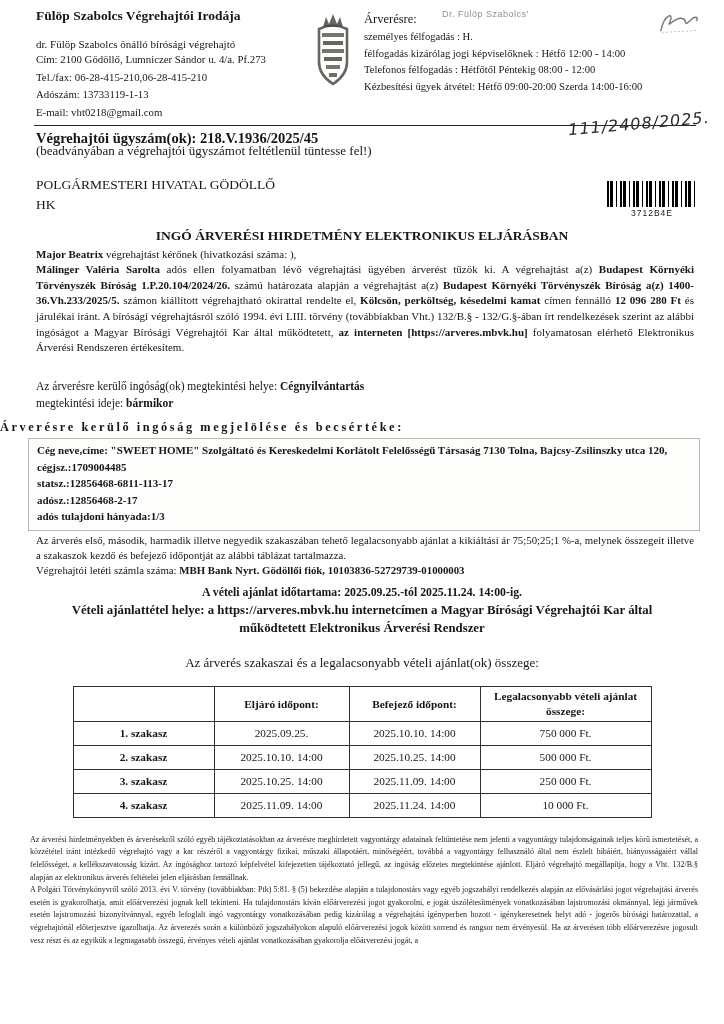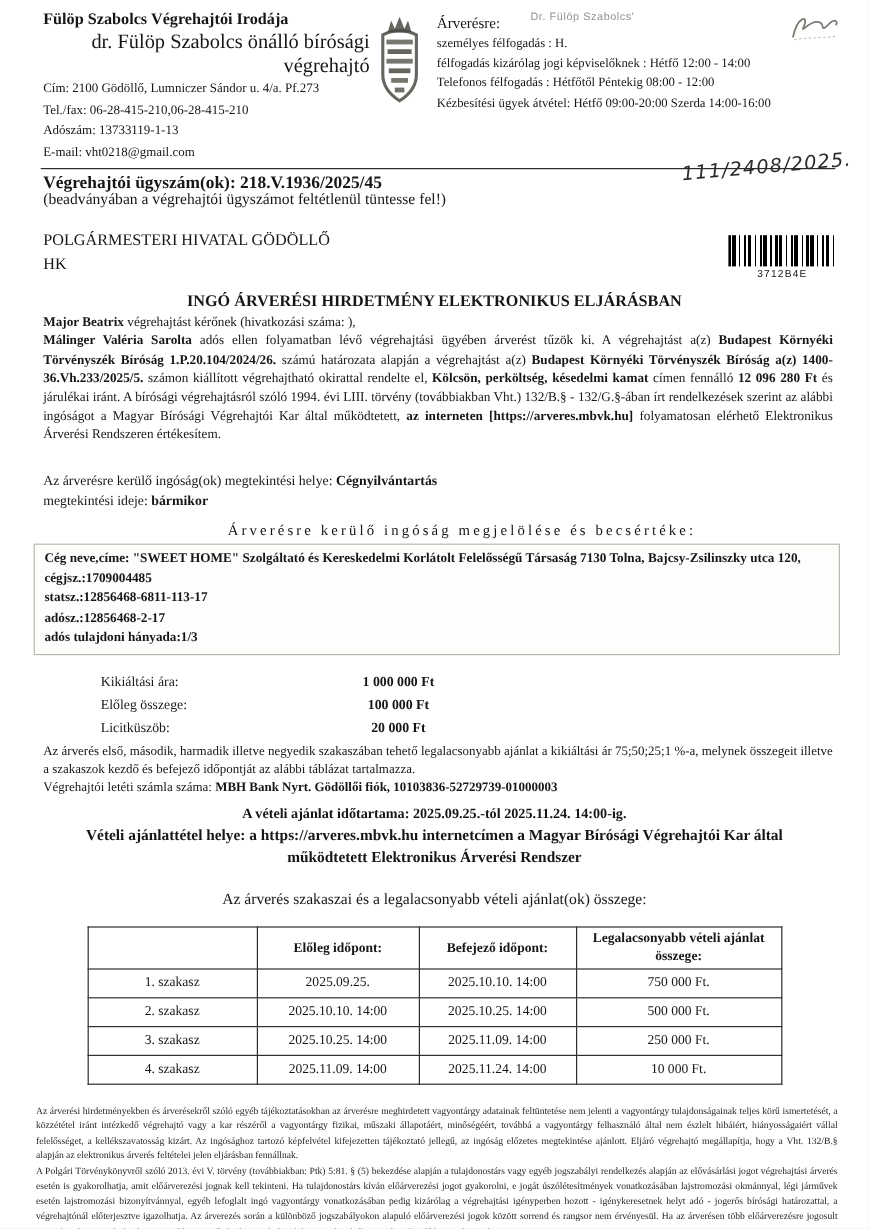--- a/index.html
+++ b/index.html
@@ -5,21 +5,21 @@
   html,body{margin:0;padding:0;background:#e8e8e6;}
   .page{
     width:724px;height:1024px;background:#ffffff;position:relative;
     font-family:"Liberation Serif", serif;color:#161616;overflow:hidden;
     margin:0 auto;box-sizing:border-box;
   }
   
   .header{display:flex;align-items:flex-start;padding:8px 16px 0 36px;}
   .office{width:272px;flex:none;}
   .office-name{font-weight:bold;font-size:13.5px;}
-  .office-officer{font-size:17px;margin-top:1px;text-align:right;}
+  .office-officer{font-size:11px;margin-top:14px;}
   .office-small{font-size:10.8px;line-height:1.45;margin-top:2px;}
   .stamp-wrap{flex:none;margin:2px 10px 0 4px;}
   .reception{flex:1;position:relative;font-size:10.6px;line-height:1.55;padding-top:2px;}
   .reception-title{font-size:12.5px;}
   .overlay-name{
     position:absolute;left:78px;top:0;color:#8f8f8b;
     font-family:"Liberation Sans", sans-serif;font-size:9px;letter-spacing:.5px;
   }
   .signature{position:absolute;right:6px;top:2px;}
   .rule{border:0;border-top:1.8px solid #2a2a2a;margin:4px 28px 0 34px;}
@@ -39,21 +39,21 @@
     width:90px;height:26px;margin:0 auto;
     background:repeating-linear-gradient(90deg,#000 0 2px,#fff 2px 3px,#000 3px 6px,#fff 6px 9px,#000 9px 10px,#fff 10px 13px);
   }
   .barcode-label{font-family:"Liberation Sans", sans-serif;font-size:8.5px;letter-spacing:1px;margin-top:1px;}
   
   .doc-title{text-align:center;font-weight:bold;font-size:13.5px;margin-top:10px;}
   .intro{padding:3px 30px 0 36px;font-size:11px;line-height:1.42;text-align:justify;}
   .intro .b{font-weight:bold;}
   .viewing{padding:0 30px 0 36px;font-size:11.5px;line-height:1.5;margin-top:22px;}
   .viewing .b{font-weight:bold;}
-  .item-heading{text-align:center;font-weight:normal;font-size:12.3px;letter-spacing:2.6px;margin-top:8px;padding-left:46px;}
+  .item-heading{text-align:left;font-weight:bold;font-size:12.3px;letter-spacing:2.6px;margin-top:8px;}
   .item-box{
     margin:3px 24px 0 28px;border:1px solid #b9b9b0;background:#fdfdfb;
     padding:3px 8px 5px;font-weight:bold;font-size:11px;line-height:1.5;
   }
   .pricing{margin:14px 0 0 84px;font-size:11.5px;}
   .p-row{display:flex;line-height:1.65;}
   .p-label{width:128px;flex:none;}
   .p-value{width:240px;flex:none;text-align:center;font-weight:bold;}
   .stages-note{margin:2px 30px 0 36px;font-size:10.8px;line-height:1.42;text-align:justify;}
   .deposit{margin:1px 30px 0 36px;font-size:10.8px;}
@@ -63,21 +63,21 @@
   .table-heading{text-align:center;font-weight:normal;font-size:13px;margin-top:17px;}
   table.stage-table{border-collapse:collapse;margin:15px auto 0;font-size:11.3px;}
   .stage-table th,.stage-table td{
     border:1.6px solid #2e2e2e;text-align:center;padding:2px 6px;
   }
   .stage-table th{font-weight:bold;font-size:11.3px;line-height:1.3;}
   .stage-table .c0{width:128px;}
   .stage-table .c1{width:122px;}
   .stage-table .c2{width:118px;}
   .stage-table .c3{width:158px;}
-  .stage-table td.rowlabel{font-weight:normal;}
+  .stage-table td.rowlabel{font-weight:bold;}
   .stage-table td{height:19px;}
   
   .legal{margin:16px 26px 0 30px;font-size:8px;line-height:1.58;text-align:justify;color:#1d1d1b;}
   .legal p{margin:0;}
 </style>
 </head>
 <body>
 
 <div class="page">
 
@@ -151,48 +151,34 @@
 
   <div class="item-heading">Árverésre kerülő ingóság megjelölése és becsértéke:</div>
   <div class="item-box">
     <div>Cég neve,címe: "SWEET HOME" Szolgáltató és Kereskedelmi Korlátolt Felelősségű Társaság 7130 Tolna, Bajcsy-Zsilinszky utca 120,</div>
     <div>cégjsz.:1709004485</div>
     <div>statsz.:12856468-6811-113-17</div>
     <div>adósz.:12856468-2-17</div>
     <div>adós tulajdoni hányada:1/3</div>
   </div>
 
-  <div class="pricing">
-    <div class="p-row">
-      <div class="p-label">Kikiáltási ára:</div>
-      <div class="p-value">1 000 000 Ft</div>
-    </div>
-    <div class="p-row">
-      <div class="p-label">Előleg összege:</div>
-      <div class="p-value">100 000 Ft</div>
-    </div>
-    <div class="p-row">
-      <div class="p-label">Licitküszöb:</div>
-      <div class="p-value">20 000 Ft</div>
-    </div>
-  </div>
 
   <div class="stages-note">Az árverés első, második, harmadik illetve negyedik szakaszában tehető legalacsonyabb ajánlat a kikiáltási ár 75;50;25;1 %-a, melynek összegeit illetve a szakaszok kezdő és befejező időpontját az alábbi táblázat tartalmazza.</div>
   <div class="deposit"><span>Végrehajtói letéti számla száma: </span><span class="b">MBH Bank Nyrt. Gödöllői fiók, 10103836-52729739-01000003</span></div>
 
   <div class="bid-period">A vételi ajánlat időtartama: 2025.09.25.-tól 2025.11.24. 14:00-ig.</div>
   <div class="bid-place">Vételi ajánlattétel helye: a https://arveres.mbvk.hu internetcímen a Magyar Bírósági Végrehajtói Kar által működtetett Elektronikus Árverési Rendszer</div>
 
   <div class="table-heading">Az árverés szakaszai és a legalacsonyabb vételi ajánlat(ok) összege:</div>
 
   <table class="stage-table">
     <thead>
       <tr>
         <th class="c0"></th>
-        <th class="c1">Előleg időpont:</th>
+        <th class="c1">Eljáró időpont:</th>
         <th class="c2">Befejező időpont:</th>
         <th class="c3">Legalacsonyabb vételi ajánlat összege:</th>
       </tr>
     </thead>
     <tbody>
       <tr>
         <td class="rowlabel">1. szakasz</td>
         <td>2025.09.25.</td>
         <td>2025.10.10. 14:00</td>
         <td>750 000 Ft.</td>

